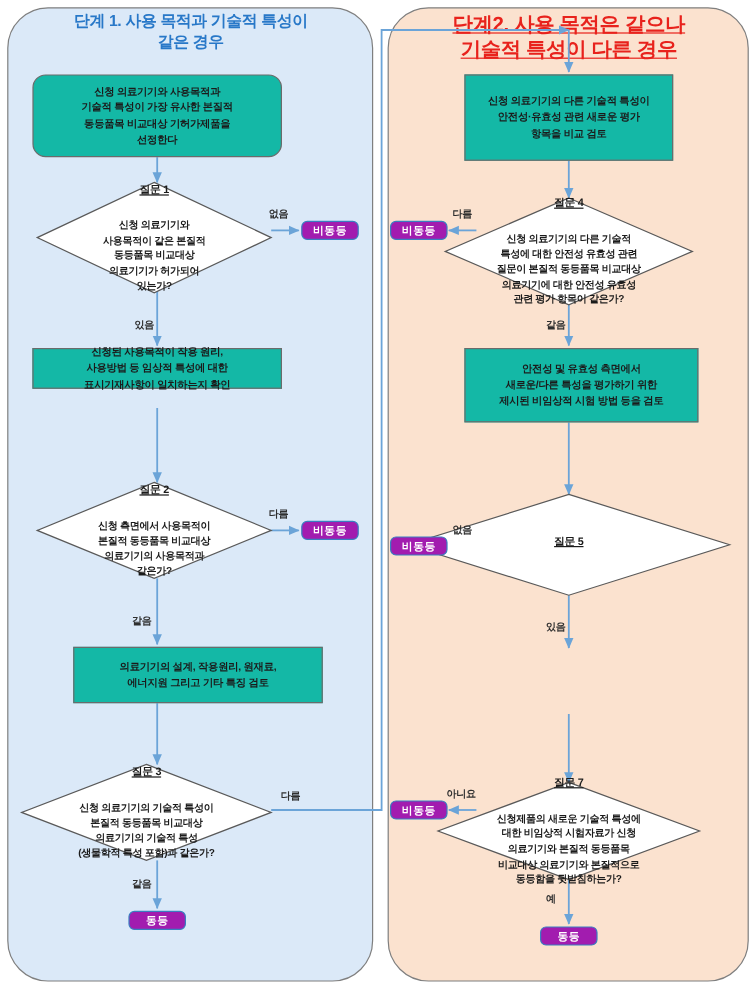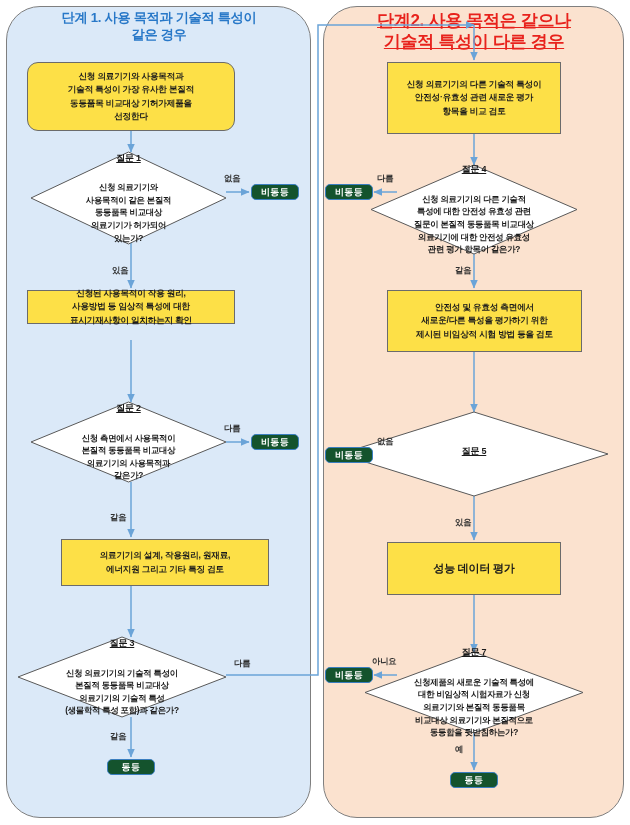--- a/index.html
+++ b/index.html
@@ -27,21 +27,21 @@
     line-height: 1.25;
     letter-spacing: -0.3px;
     white-space: pre-line;
   }
   .title-left  { left: 14px;  top: 10px; width: 290px; font-size: 13.2px; color: #2878c8; }
   .title-right { left: 330px; top: 10px; width: 288px; font-size: 17px; color: #e8221c; text-decoration: underline; }
 
   
   .pbox {
     position: absolute;
-    background: #fde047;
+    background: #14b8a6;
     border: 1px solid #6b6b6b;
     display: flex; align-items: center; justify-content: center;
     text-align: center;
     font-size: 8.6px;
     font-weight: bold;
     color: #1b1b1b;
     line-height: 1.55;
     letter-spacing: -0.2px;
     white-space: pre-line;
     padding: 2px 4px;
@@ -64,21 +64,21 @@
   .dtext .qlab {
     text-decoration: underline;
     font-size: 9px;
     margin-bottom: 5px;
   }
   .dtext .qbody { white-space: pre-line; }
 
   
   .badge {
     position: absolute;
-    background: #14532d;
+    background: #a21caf;
     border: 1px solid #3a7ec0;
     border-radius: 5px;
     color: #ffffff;
     font-size: 9px;
     font-weight: bold;
     letter-spacing: 0.4px;
     display: flex; align-items: center; justify-content: center;
   }
 
   
@@ -238,21 +238,20 @@
       <polygon points="134,0 268,42 134,84 0,42" fill="#ffffff" stroke="#595959" stroke-width="1"></polygon>
     </svg>
     <div class="dtext">
       <span class="qlab">질문 5</span>
     </div>
   </div>
   <div class="elabel" style="left:377px; top:436px;">없음</div>
   <div class="badge" style="left:325px; top:447px; width:48px; height:16px;">비동등</div>
   <div class="elabel" style="left:455px; top:517px;">있음</div>
 
-  <div class="pbox" style="left:387px; top:542px; width:174px; height:53px; font-size:11px;">성능 데이터 평가</div>
 
   <div class="diamond" style="left:365px; top:652px; width:218px; height:81px;">
     <svg width="218" height="81" viewBox="0 0 218 81">
       <polygon points="109,0 218,40.5 109,81 0,40.5" fill="#ffffff" stroke="#595959" stroke-width="1"></polygon>
     </svg>
     <div class="dtext">
       <span class="qlab">질문 7</span>
       <span class="qbody">신청제품의 새로운 기술적 특성에
 대한 비임상적 시험자료가 신청
 의료기기와 본질적 동등품목

